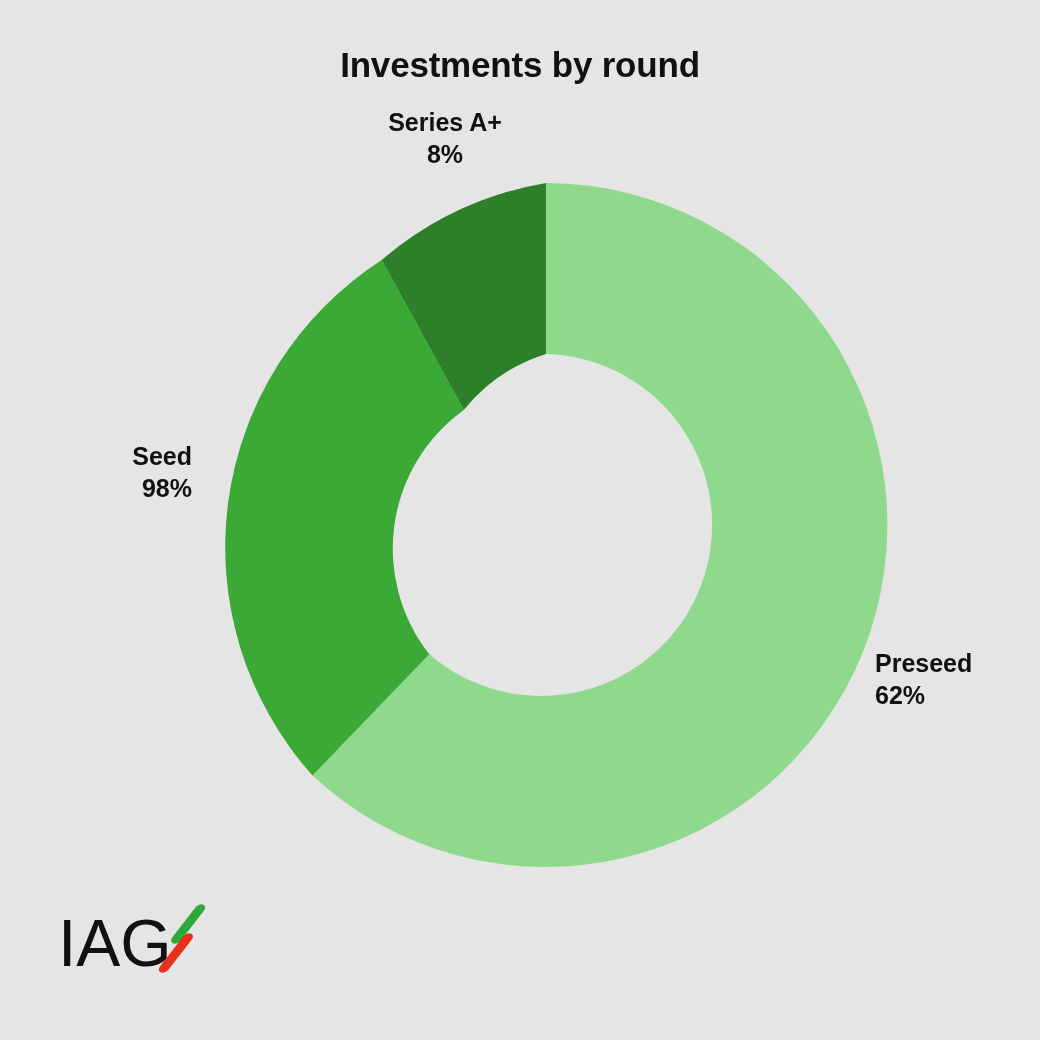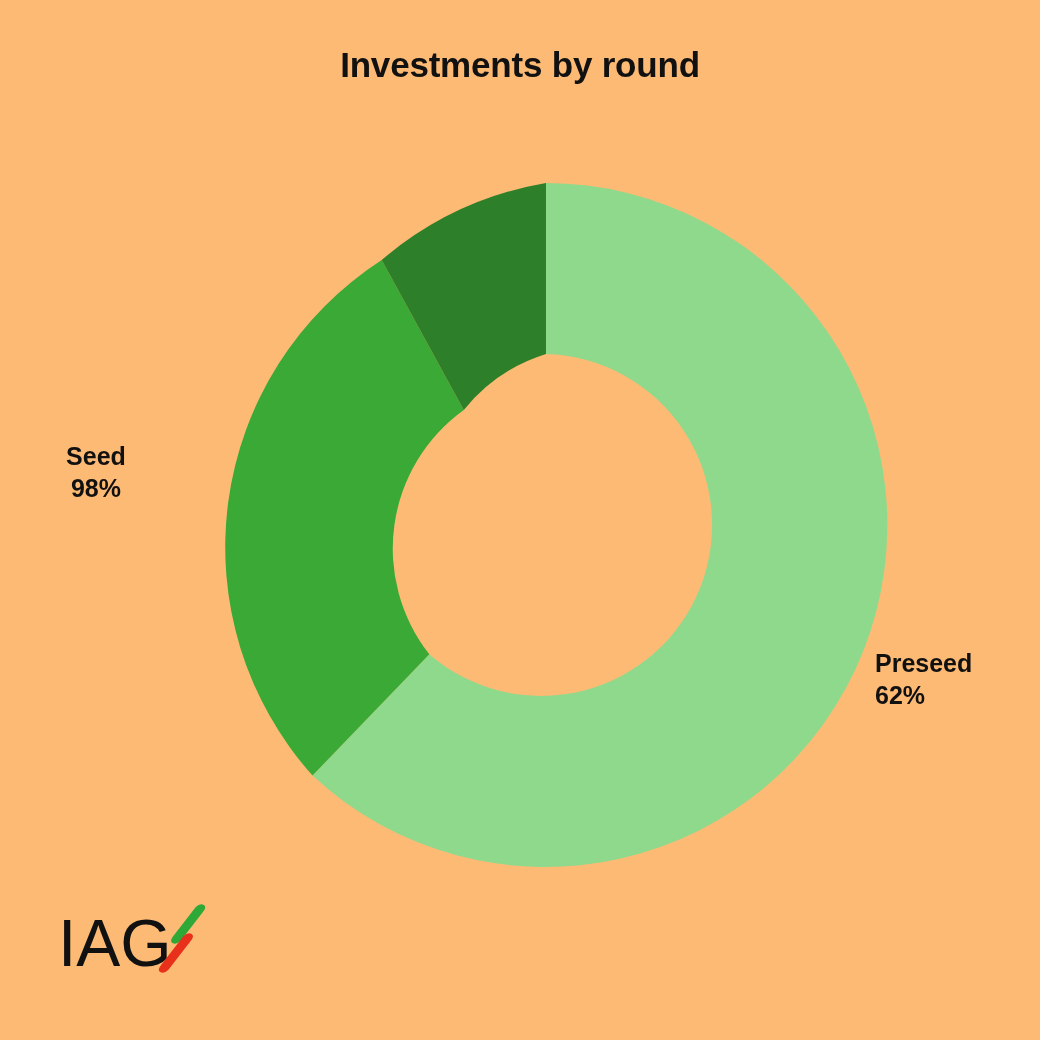--- a/index.html
+++ b/index.html
@@ -13,21 +13,21 @@
     font-family: "Liberation Sans", sans-serif;
     color: #111111;
     overflow: hidden;
     position: relative;
   }
 
   #canvas {
     position: relative;
     width: 1040px;
     height: 1040px;
-    background: #fdba74;
+    background: #e5e5e5;
   }
 
   
   .chart-title {
     position: absolute;
     left: 0;
     top: 44px;
     width: 1040px;
     text-align: center;
     font-size: 35px;
@@ -66,21 +66,21 @@
   #label-series-a {
     left: 300px;
     top: 106px;
     width: 290px;
     text-align: center;
   }
   #label-seed {
     left: 0px;
     top: 440px;
     width: 192px;
-    text-align: center;
+    text-align: right;
   }
   #label-preseed {
     left: 875px;
     top: 647px;
     width: 165px;
     text-align: left;
   }
 
   
   .logo {
@@ -115,20 +115,24 @@
                Z"></path>
 
       <path fill="#2D7F2A" d="M 177.7 77.0
                A 342 342 0 0 1 342 0
                L 342 171
                A 171 171 0 0 0 259.8 226.9
                Z"></path>
     </svg>
   </div>
 
+  <div class="slice-label" id="label-series-a">
+    <span class="lbl-name">Series A+</span>
+    <span class="lbl-val">8%</span>
+  </div>
 
   <div class="slice-label" id="label-seed">
     <span class="lbl-name">Seed</span>
     <span class="lbl-val">98%</span>
   </div>
 
   <div class="slice-label" id="label-preseed">
     <span class="lbl-name">Preseed</span>
     <span class="lbl-val">62%</span>
   </div>

